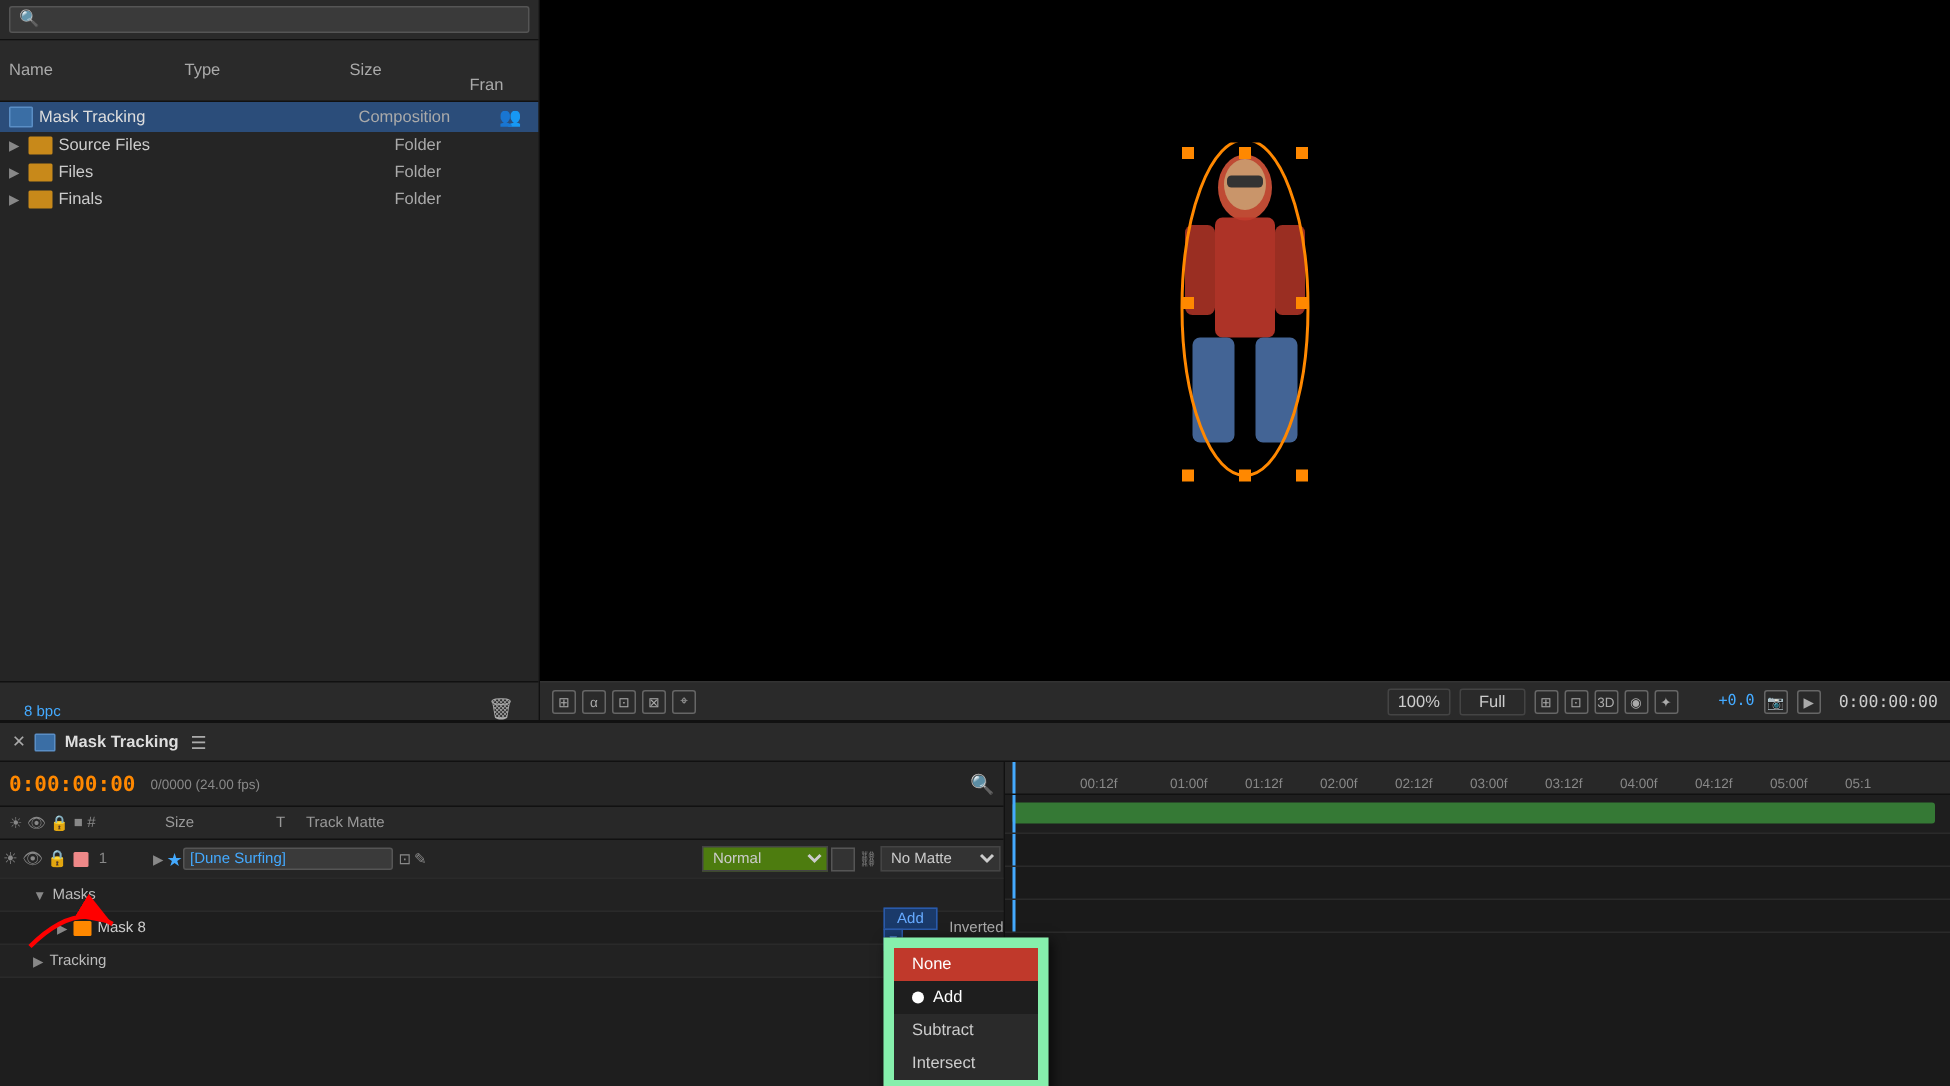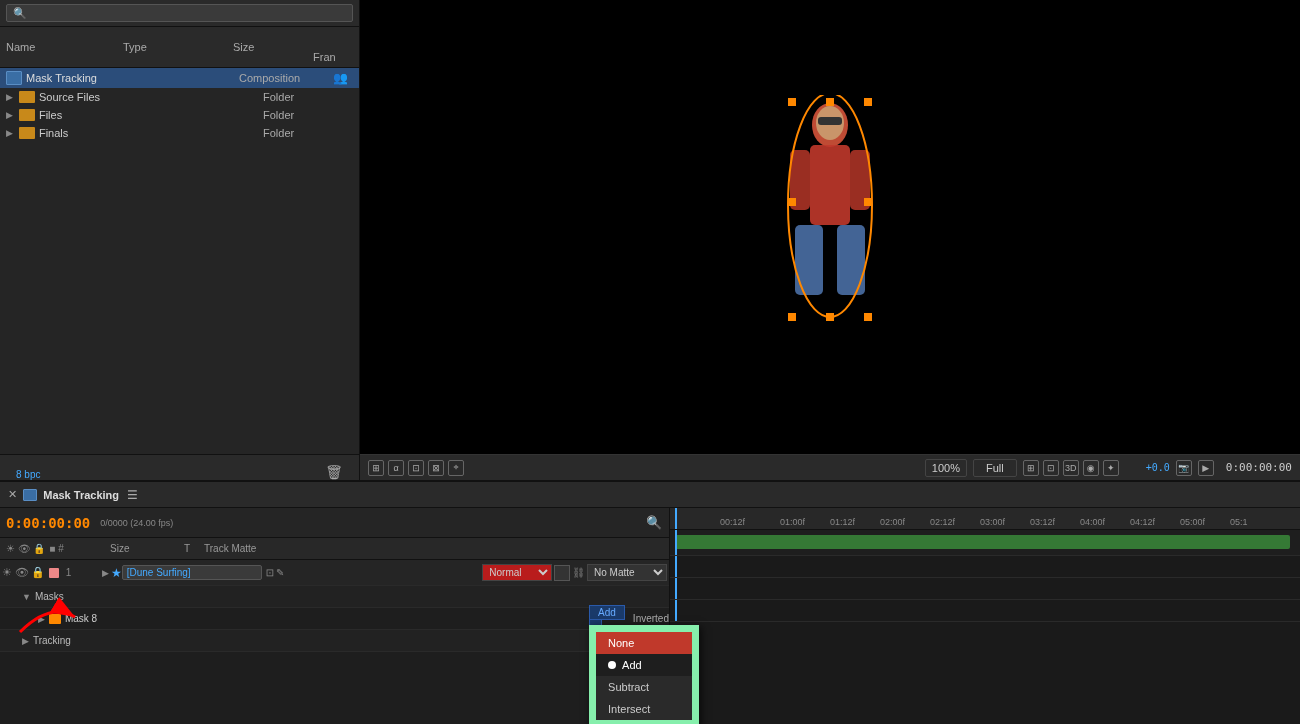--- a/index.html
+++ b/index.html
@@ -441,21 +441,21 @@
         <div style="display:flex;align-items:center;gap:2px;flex-shrink:0;">
           <span style="color:#888;font-size:9px;cursor:pointer;">▶</span>
           <span style="color:#4af;font-size:12px;cursor:pointer;">★</span>
         </div>
         <input type="text" value="[Dune Surfing]" style="flex: 1 1 0%; background: rgb(58, 58, 58); border: 1px solid rgb(85, 85, 85); color: rgb(68, 170, 255); padding: 1px 4px; font-size: 10px; border-radius: 2px; max-width: 140px; outline: none;">
         <div style="display:flex;gap:2px;margin-left:4px;align-items:center;">
           <span style="color:#888;font-size:10px;cursor:pointer;">⊡</span>
           <span style="color:#888;font-size:10px;cursor:pointer;">✎</span>
         </div>
         <div style="display:flex;align-items:center;gap:2px;margin-left:auto;">
-          <select style="width:70px;background:#b91c1c;border:1px solid #444;color:#ccc;font-size:10px;padding:1px 2px;outline:none;">
+          <select style="width:84px;background:#4d7c0f;border:1px solid #444;color:#ccc;font-size:10px;padding:1px 2px;outline:none;">
             <option>Normal</option>
           </select>
           <span style="width:16px;height:16px;border:1px solid #555;background:#333;display:inline-flex;align-items:center;justify-content:center;font-size:8px;"></span>
           <span style="color:#888;font-size:10px;">⛓</span>
           <select style="width:80px;background:#333;border:1px solid #444;color:#ccc;font-size:10px;padding:1px 2px;outline:none;">
             <option>No Matte</option>
           </select>
         </div>
       </div>
 

